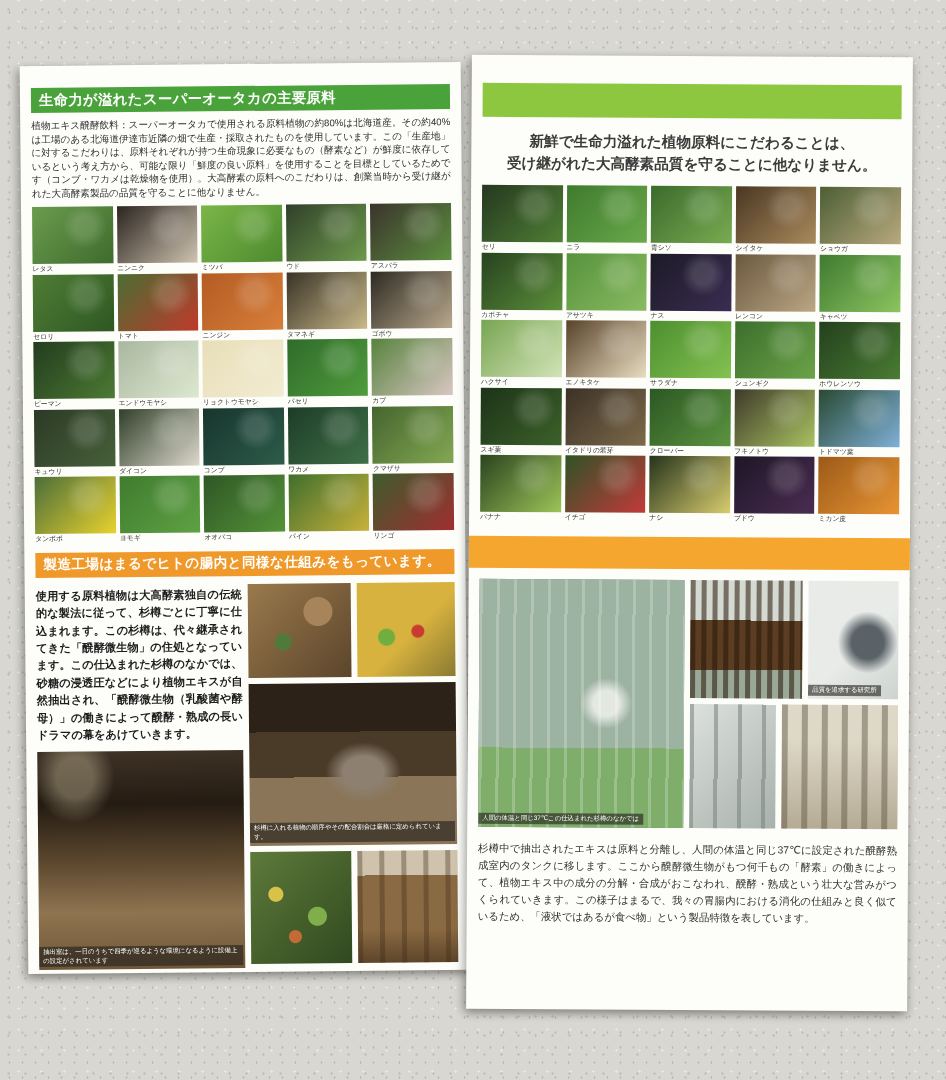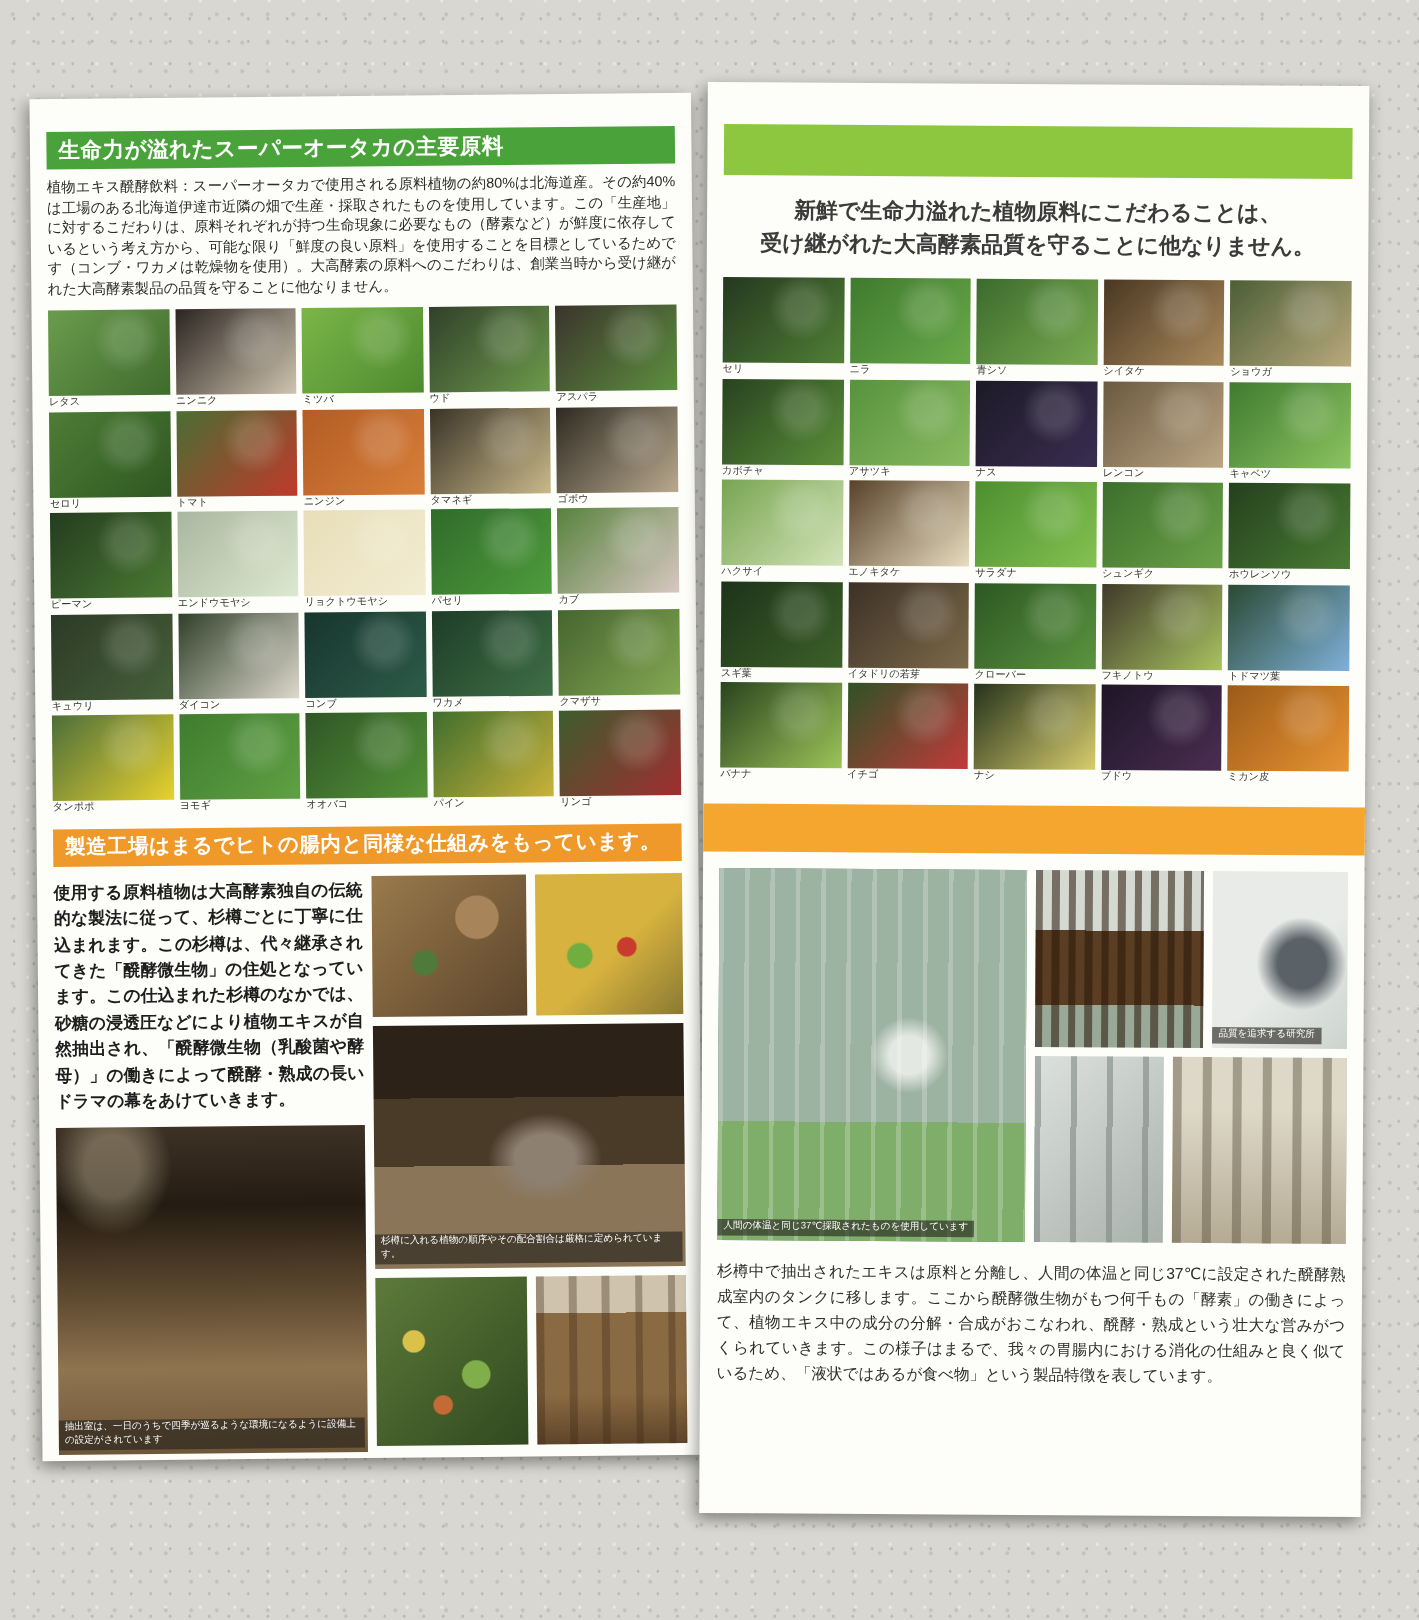--- a/index.html
+++ b/index.html
@@ -338,21 +338,21 @@
         </div>
         <div class="cell">
           <div class="ph" style="background: radial-gradient(circle at 65% 35%, rgba(255, 255, 255, 0.14) 0px, rgba(255, 255, 255, 0.14) 10px, transparent 22px), linear-gradient(135deg, rgb(156, 90, 24), rgb(232, 148, 51));"></div>
           <div class="lb">ミカン皮</div>
         </div>
       </div>
   </div>
   <div class="orange-band"></div>
   <div class="factoryR">
     <div class="photo ph-tank">
-      <span class="cap">人間の体温と同じ37℃採取されたものを使用しています</span>
+      <span class="cap">人間の体温と同じ37℃この仕込まれた杉樽のなかでは</span>
     </div>
     <div class="fRcol">
       <div class="rowR r1">
         <div class="photo ph-bottling"></div>
         <div class="photo ph-lab">
           <span class="cap">品質を追求する研究所</span>
         </div>
       </div>
       <div class="rowR r2">
         <div class="photo ph-equipment"></div>

